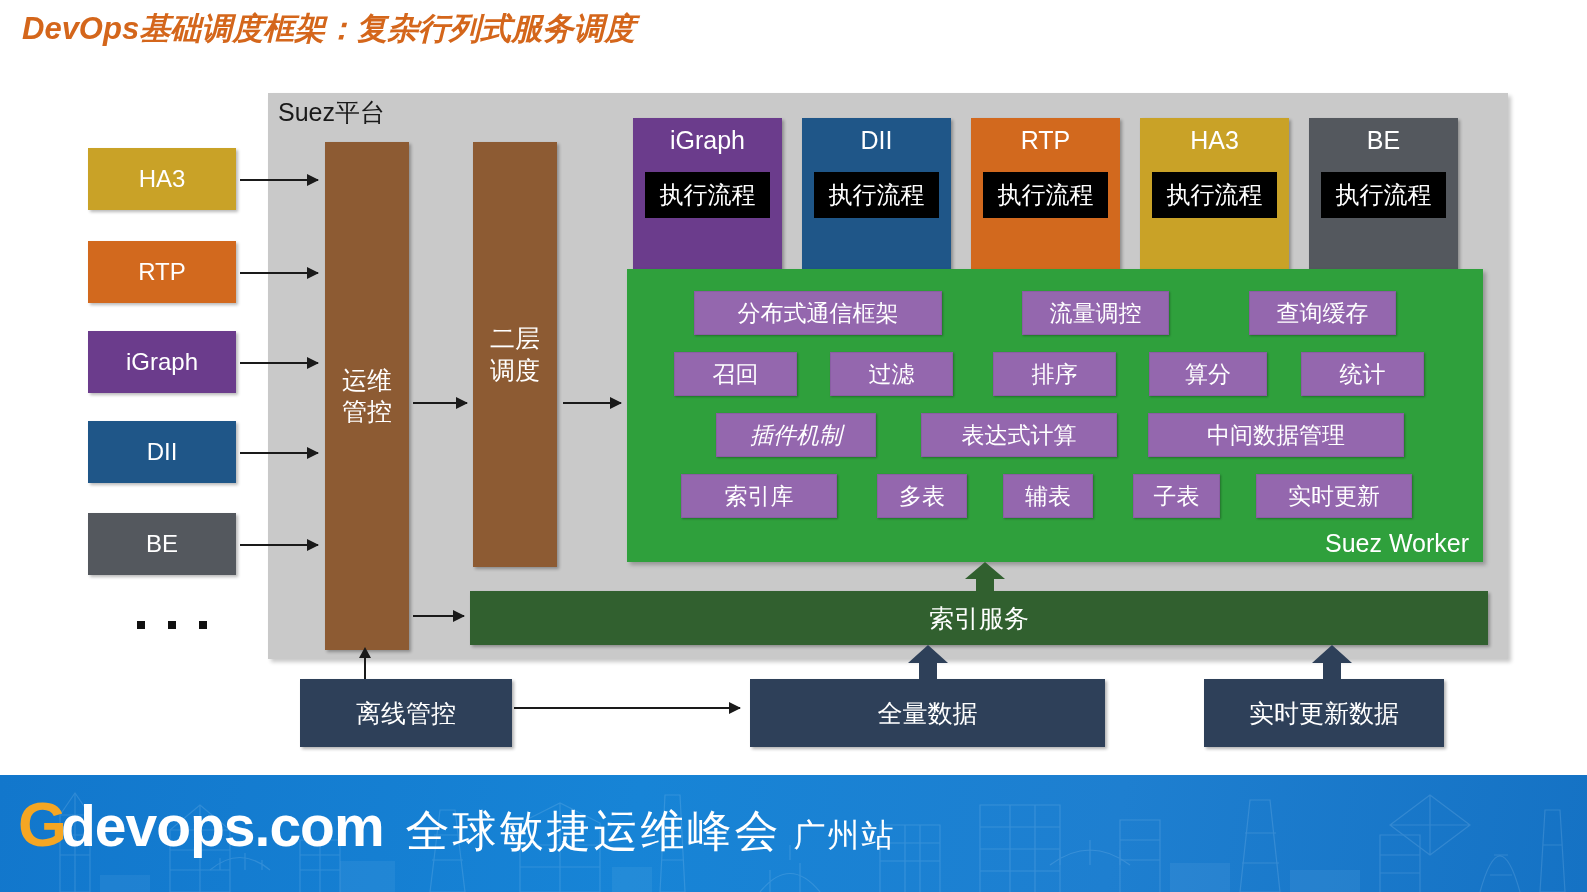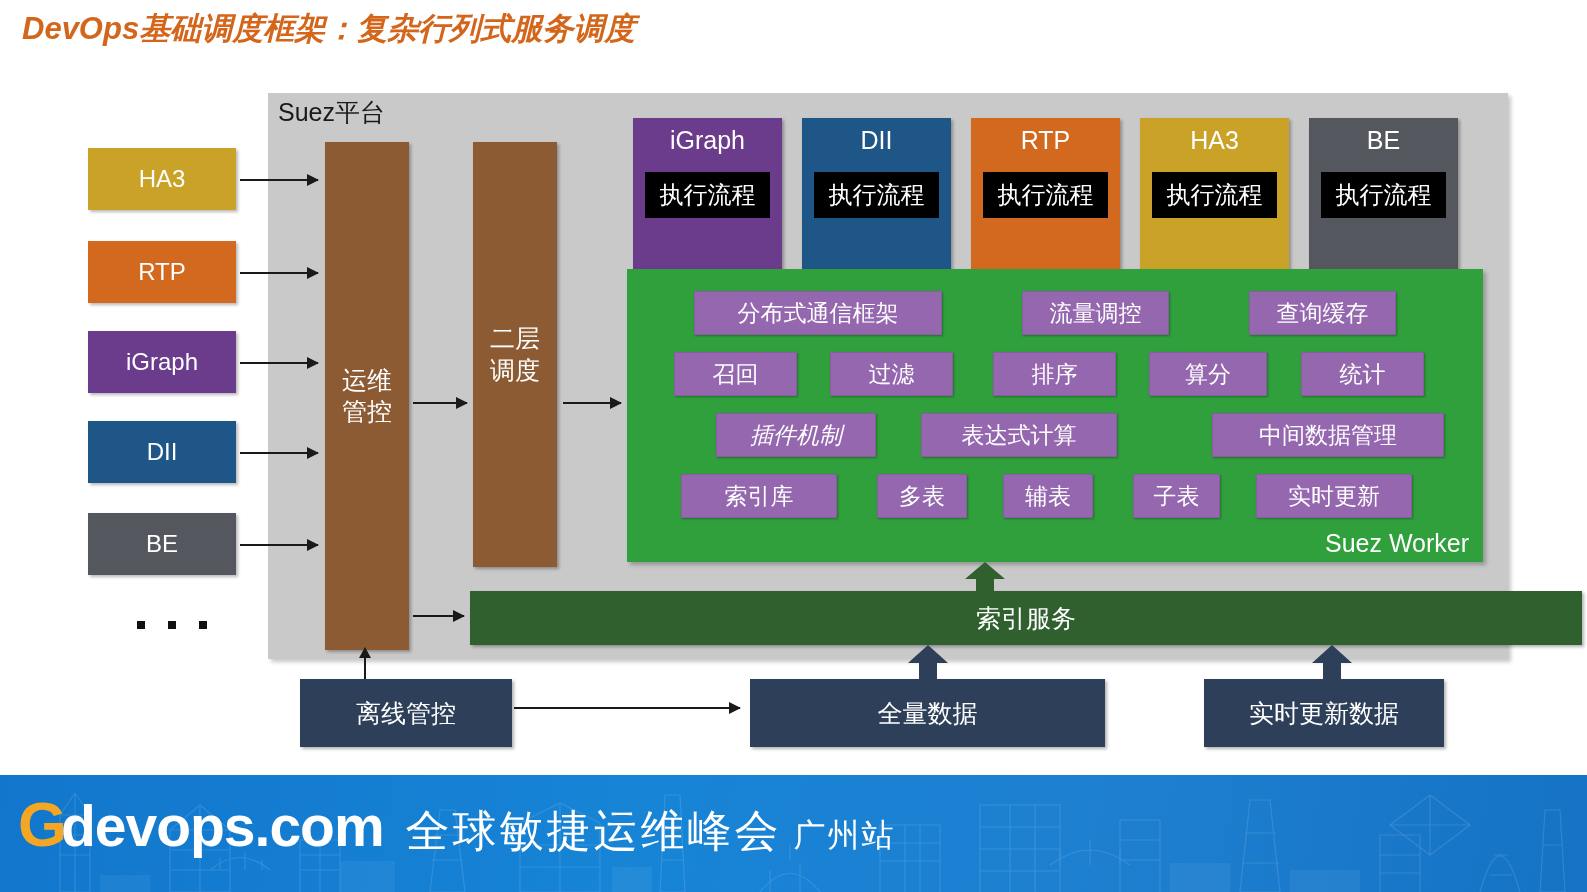--- a/index.html
+++ b/index.html
@@ -177,21 +177,21 @@
     box-sizing: border-box;
     height: 44px;
     box-shadow: 1px 1px 2px rgba(0,0,0,0.3);
   }
 
   
   #index-service {
     position: absolute;
     left: 470px;
     top: 591px;
-    width: 1112px;
+    width: 1018px;
     height: 54px;
     background: #31602F;
     color: #ffffff;
     font-size: 25px;
     display: flex;
     align-items: center;
     justify-content: center;
     box-shadow: 2px 2px 3px rgba(0,0,0,0.3);
   }
 
@@ -406,21 +406,21 @@
 <div class="cap" style="top: 291px; left: 1249px; width: 147px;">查询缓存</div>
 
 <div class="cap" style="top: 352px; left: 674px; width: 123px;">召回</div>
 <div class="cap" style="top: 352px; left: 830px; width: 123px;">过滤</div>
 <div class="cap" style="top: 352px; left: 993px; width: 123px;">排序</div>
 <div class="cap" style="top: 352px; left: 1149px; width: 118px;">算分</div>
 <div class="cap" style="top: 352px; left: 1301px; width: 123px;">统计</div>
 
 <div class="cap" style="top: 413px; left: 716px; width: 160px; font-style: italic;">插件机制</div>
 <div class="cap" style="top: 413px; left: 921px; width: 196px;">表达式计算</div>
-<div class="cap" style="top: 413px; left: 1212px; width: 232px;">中间数据管理</div>
+<div class="cap" style="top: 413px; left: 1148px; width: 256px;">中间数据管理</div>
 
 <div class="cap" style="top: 474px; left: 681px; width: 156px;">索引库</div>
 <div class="cap" style="top: 474px; left: 877px; width: 90px;">多表</div>
 <div class="cap" style="top: 474px; left: 1003px; width: 90px;">辅表</div>
 <div class="cap" style="top: 474px; left: 1133px; width: 87px;">子表</div>
 <div class="cap" style="top: 474px; left: 1256px; width: 156px;">实时更新</div>
 
 <div id="index-service">
   <span>索引服务</span>
 </div>

